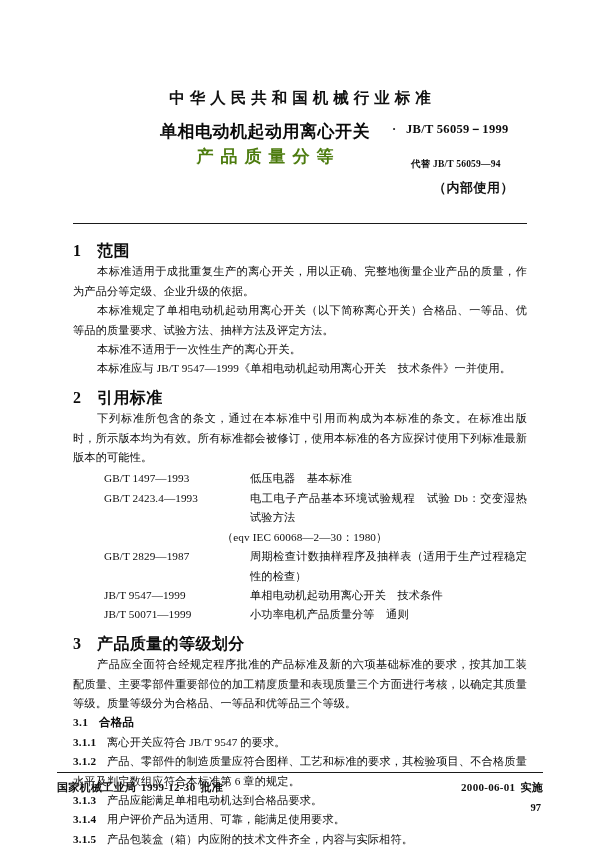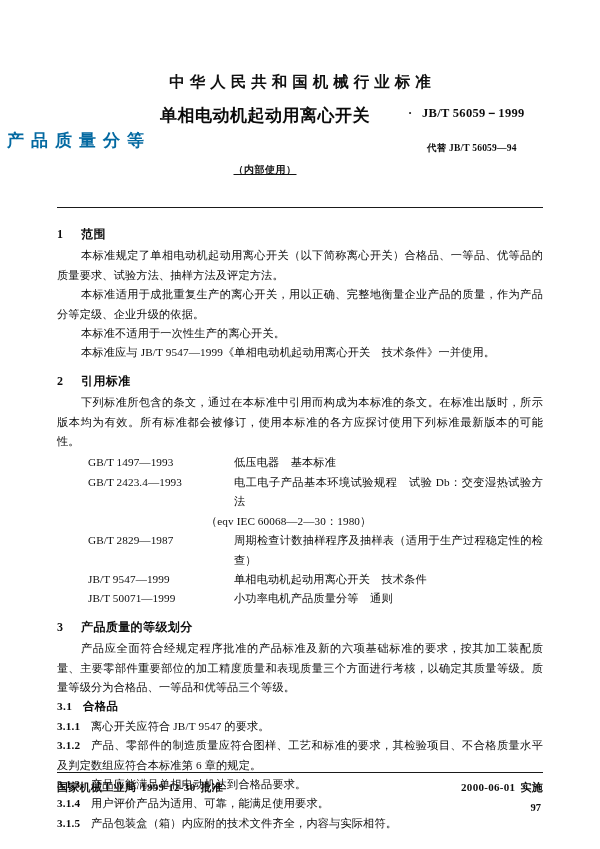--- a/index.html
+++ b/index.html
@@ -13,21 +13,21 @@
     font-family: "Liberation Serif", "DejaVu Serif", serif;
     color: #0d0d0d;
     position: relative;
     overflow: hidden;
   }
   .page {
     position: relative;
     width: 600px;
     height: 849px;
     box-sizing: border-box;
-    padding: 0;
+    padding: 16px;
   }
 
   
   .masthead {
     padding-top: 72px;
     text-align: center;
   }
   .masthead-line {
     font-size: 15.5px;
     font-weight: bold;
@@ -44,37 +44,37 @@
   .title-main {
     text-align: center;
     font-size: 17px;
     font-weight: bold;
     letter-spacing: 0.5px;
     line-height: 25px;
     padding-right: 70px;
     color: #0a0a0a;
   }
   .title-sub {
+    text-align: center;
     font-size: 17px;
     font-weight: bold;
     letter-spacing: 7px;
     text-indent: 7px;
     line-height: 26px;
     padding-right: 70px;
-    color: #0369a1;
+    color: #4d7c0f;
   }
   .title-note {
-    text-align: center;
-    font-size: 10px;
+    text-align: right;
+    font-size: 13px;
     font-weight: bold;
     letter-spacing: 0.5px;
     margin-top: 9px;
     padding-right: 70px;
     color: #141414;
-    text-decoration: underline;
   }
 
   .std-code {
     position: absolute;
     right: 22px;
     top: 2px;
     text-align: left;
     width: 170px;
   }
   .std-code-main {
@@ -108,21 +108,21 @@
   .content {
     margin: 0 57px 0 57px;
     padding-top: 17px;
     font-size: 11.2px;
     line-height: 19.4px;
     color: #0d0d0d;
     text-align: justify;
   }
   .sec-head {
     font-weight: bold;
-    font-size: 12px;
+    font-size: 16px;
     margin-top: 9px;
     margin-bottom: 2px;
     letter-spacing: 0.4px;
   }
   .sec-head .num {
     display: inline-block;
     min-width: 24px;
   }
   .sec-head-first { margin-top: 0; }
   .para {
@@ -227,22 +227,22 @@
       <div class="std-code-main"><span class="std-code-dot">·</span><span>JB/T 56059－1999</span></div>
       <div class="std-code-prev">代替 JB/T 56059—94</div>
     </div>
   </div>
 
   <hr class="rule-top">
 
   <div class="content">
 
     <div class="sec-head sec-head-first"><span class="num">1</span><span>范围</span></div>
+    <p class="para">本标准适用于成批重复生产的离心开关，用以正确、完整地衡量企业产品的质量，作为产品分等定级、企业升级的依据。</p>
     <p class="para">本标准规定了单相电动机起动用离心开关（以下简称离心开关）合格品、一等品、优等品的质量要求、试验方法、抽样方法及评定方法。</p>
-    <p class="para">本标准适用于成批重复生产的离心开关，用以正确、完整地衡量企业产品的质量，作为产品分等定级、企业升级的依据。</p>
     <p class="para">本标准不适用于一次性生产的离心开关。</p>
     <p class="para">本标准应与 JB/T 9547—1999《单相电动机起动用离心开关　技术条件》一并使用。</p>
 
     <div class="sec-head"><span class="num">2</span><span>引用标准</span></div>
     <p class="para">下列标准所包含的条文，通过在本标准中引用而构成为本标准的条文。在标准出版时，所示版本均为有效。所有标准都会被修订，使用本标准的各方应探讨使用下列标准最新版本的可能性。</p>
 
     <div class="ref-list">
       <div class="ref-row">
         <div class="ref-id">GB/T 1497—1993</div>
         <div class="ref-desc">低压电器　基本标准</div>

